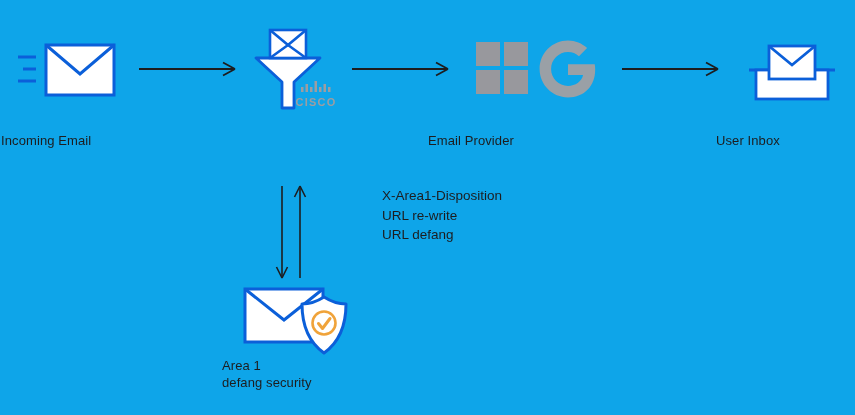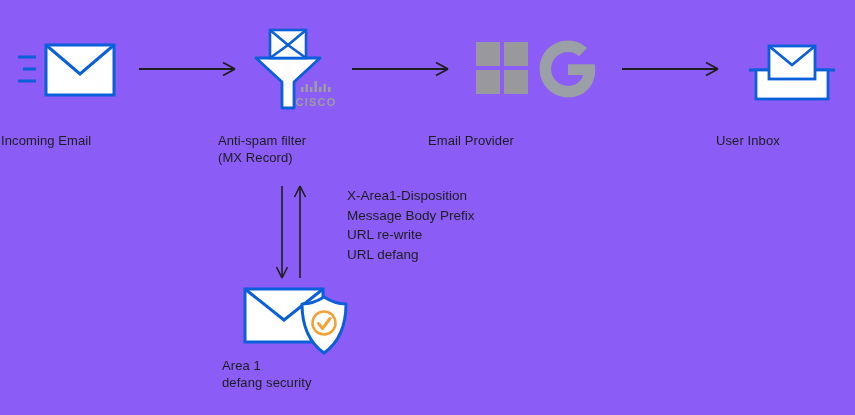--- a/index.html
+++ b/index.html
@@ -1,27 +1,27 @@
 <!DOCTYPE html>
 <html><head>
 <meta charset="utf-8">
 <style>
   * { margin:0; padding:0; box-sizing:border-box; }
   html,body { background:#ffffff; }
   body { font-family:"Liberation Sans", sans-serif; color:#1d1d1f; }
-  .canvas { position:relative; width:855px; height:415px; background:#8b5cf6; overflow:hidden; }
+  .canvas { position:relative; width:855px; height:415px; background:#0ea5e9; overflow:hidden; }
   .abs { position:absolute; }
   .node-label {
     position:absolute; text-align:left; font-size:13px; line-height:16.5px;
     color:#1d1d1f; letter-spacing:0.1px;
   }
   .annotations {
     position:absolute; font-size:13.5px; line-height:19.5px; color:#1d1d1f;
   }
-  .annotations span { display:block; }
+  .annotations span { display:block;margin-left:35px; }
 </style>
 </head>
 <body>
 
 <div class="canvas">
 
   <svg class="abs" style="left:16px;top:42px" width="102" height="56" viewBox="0 0 102 56">
     <g stroke="#0b5fd9" stroke-width="3" fill="none">
       <line x1="2" y1="15" x2="20" y2="15"></line>
       <line x1="7" y1="27" x2="20" y2="27"></line>
@@ -100,31 +100,26 @@
       <rect x="2" y="5" width="78" height="53"></rect>
       <path d="M2,5 L41,36 L80,5" fill="none"></path>
       <path d="M81,13 C88,17.5 96,20 103,20 C103,42 95,59 81,69 C67,59 59,42 59,20 C66,20 74,17.5 81,13 Z" stroke-linejoin="round"></path>
     </g>
     <circle cx="81" cy="39" r="11.5" fill="#ffffff" stroke="#f0a33a" stroke-width="2.6"></circle>
     <path d="M75.5,39.5 L79.5,44.5 L87,34.5" fill="none" stroke="#f0a33a" stroke-width="3" stroke-linecap="round" stroke-linejoin="round"></path>
   </svg>
 
   <div class="annotations" style="left:347px;top:186px">
     <span>X-Area1-Disposition</span>
-    <span>Message Body Prefix</span>
     <span>URL re-write</span>
     <span>URL defang</span>
   </div>
 
   <div class="node-label" style="left:1px;top:133px;width:150px">Incoming Email</div>
 
-  <div class="node-label" style="left:218px;top:133px;width:150px">
-    <div>Anti-spam filter</div>
-    <div>(MX Record)</div>
-  </div>
 
   <div class="node-label" style="left:428px;top:133px;width:150px">Email Provider</div>
 
   <div class="node-label" style="left:716px;top:133px;width:150px">User Inbox</div>
 
   <div class="node-label" style="left:222px;top:358px;width:150px">
     <div>Area 1</div>
     <div>defang security</div>
   </div>
 

